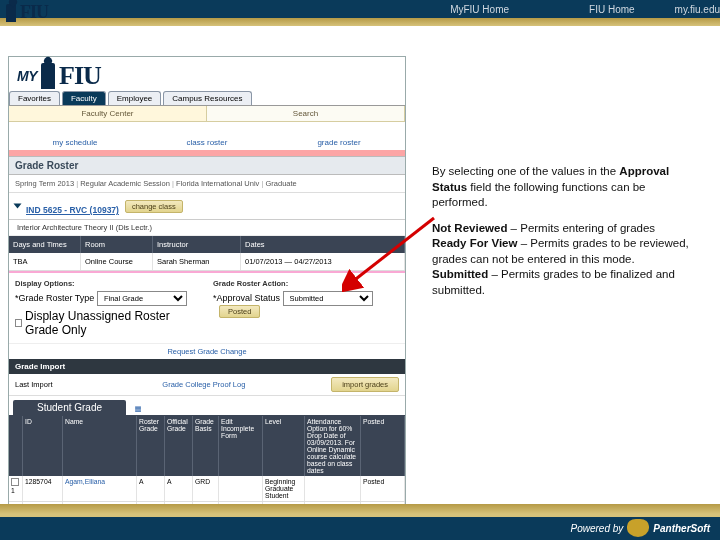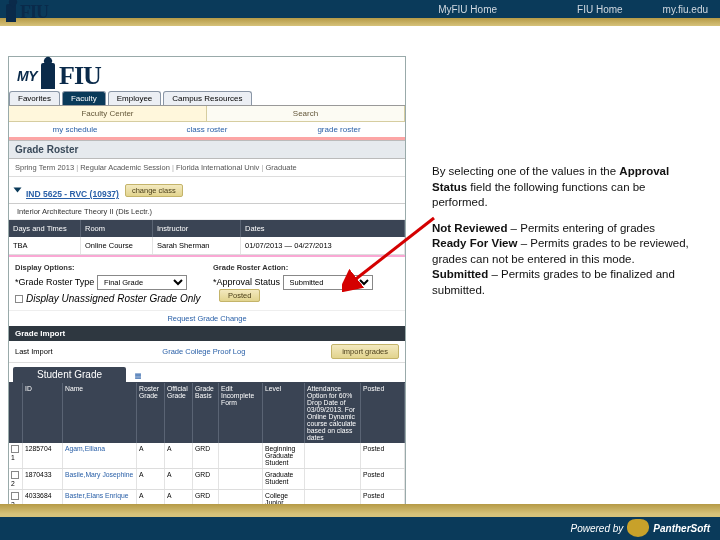--- a/index.html
+++ b/index.html
@@ -1,19 +1,19 @@
 <!DOCTYPE html>
 <html><head>
 <meta charset="utf-8">
 <style>
   * { box-sizing: border-box; margin: 0; padding: 0; }
   body { width: 720px; height: 540px; font-family: Arial, sans-serif; font-size: 9px; background: #fff; position: relative; overflow: hidden; }
 
   
-  .topbar { height: 18px; background: linear-gradient(#0a3a5a,#0a3a5a); color:#fff; display:flex; justify-content:flex-end; align-items:center; padding-right:12px; font-size:10px; }
+  .topbar { height: 18px; background: linear-gradient(#0a3a5a,#0a3a5a); color:#fff; display:flex; justify-content:flex-end; align-items:center; padding-right:0; font-size:10px; }
   .toplink { margin-left: 80px; color:#d0d8e0; }
 
   
   .goldbar { height: 8px; background: linear-gradient(#b59a46,#d6c27a); }
 
   .brand-row { display:flex; align-items:center; padding: 4px 8px 0 8px; }
   .brand-my { font-size: 14px; font-weight:bold; color:#0a2a4a; margin-right:4px; font-style:italic; letter-spacing:-0.5px;}
   .brand-fiu { font-size: 26px; font-weight:bold; color:#0a2a4a; letter-spacing:-1px; font-family: Georgia, serif;}
   .brand-torch { width:14px; height:26px; background:#0a2a4a; border-radius:2px 2px 0 0; margin-right:4px; position:relative;}
   .brand-torch::before{content:"";position:absolute;top:-6px;left:3px;width:8px;height:8px;background:#0a2a4a;border-radius:50% 50% 0 50%;transform:rotate(45deg);}
@@ -31,21 +31,21 @@
   .tabs .tab.active { background:#0a3a5a; color:#fff; }
 
   .crumbs { background:#f5f6f7; border-bottom:1px solid #ccc; padding:2px 6px; font-size:8px; color:#335; }
   .crumbs span::after{content:" › "; color:#335;}
   .crumbs span:last-child::after{content:"";}
 
   .subtabs { display:flex; background:#fff; border-bottom:1px solid #d6cda0; }
   .subtabs .stab { flex:1; border-right:1px solid #d6cda0; background:#fcfbf3; text-align:center; padding:3px 0; font-size:8px; color:#64583a;}
   .subtabs .stab.active{ background:#fff7dc; }
 
-  .threenav { display:flex; border-bottom:3px solid #fca5a5; }
+  .threenav { display:flex; border-bottom:6px solid #fca5a5;margin-top:13px; }
   .threenav .nlink { flex:1; text-align:center; padding:3px 0; color:#2a60a8; font-size:8px; }
 
   .section-title { background:#e6eaee; color:#3a4a5a; font-weight:bold; font-size:10px; padding:3px 6px; border-top:1px solid #bbb; border-bottom:1px solid #bbb;}
 
   .termline { padding:4px 6px; font-size:7.5px; color:#555; border-bottom:1px solid #ddd;}
   .termline .sep{color:#aaa;}
 
   .classhdr { display:flex; align-items:center; gap:6px; padding:4px 6px; border-bottom:1px solid #ccc; }
   .classhdr .twisty { width:0;height:0;border-left:5px solid #0a3a5a;border-top:4px solid transparent;border-bottom:4px solid transparent;display:inline-block;transform:rotate(90deg);}
   .classhdr .classlink { color:#2a60a8; font-weight:bold; font-size:8.5px; text-decoration:underline;margin-top:8px;}
@@ -57,21 +57,21 @@
   .tblhdr div, .tblrow div { padding:4px 4px; border-right:1px solid #5a6474; }
   .tblrow { display:flex; font-size:7.5px; border-bottom:1px solid #ddd;}
   .tblrow div{ border-right:1px solid #e3e3e3;}
   .colA{width:72px;} .colB{width:72px;} .colC{width:88px;} .colD{flex:1;}
 
   .dispopts { display:flex; padding:6px; gap:12px; border-top:2px solid #f9a8d4; }
   .dispopts .half{flex:1;}
   .lab{font-size:7.5px;color:#333;font-weight:bold;display:block;margin-bottom:3px;}
   .sel{width:90px;font-size:7.5px;border:1px solid #888;background:#fff;padding:1px 2px;}
   .postedbtn{background:linear-gradient(#f3e9bf,#e2d48e);border:1px solid #c4b46a;border-radius:2px;padding:1px 8px;font-size:7.5px;color:#4a3e18;margin-left:6px;}
-  .chkline{font-size:10px;display:flex;align-items:center;gap:3px;margin-top:3px;font-style:italic;}
+  .chkline{font-size:12px;display:flex;align-items:center;gap:3px;margin-top:3px;}
   .reqlink{text-align:center;color:#2a60a8;font-size:7.5px;padding:3px 0;border-top:1px solid #eee;}
 
   .darkbar{background:#2e3740;color:#fff;padding:3px 6px;font-size:8px;font-weight:bold;}
   .importrow{display:flex;align-items:center;padding:3px 6px;border-bottom:1px solid #ddd;font-size:7.5px;}
   .importrow .spacer{flex:1;}
   .importrow .link{color:#2a60a8;margin-left:24px;}
   .importbtn{background:linear-gradient(#f3e9bf,#e2d48e);border:1px solid #c4b46a;border-radius:2px;padding:2px 10px;font-size:7.5px;color:#4a3e18;}
 
   .sg-tab{display:inline-block;background:#3a4454;color:#fff;font-size:10px;padding:2px 24px;border-radius:2px 2px 0 0;margin-left:4px;}
   .sg-tabrow{padding-top:4px;border-bottom:1px solid #3a4454;}

